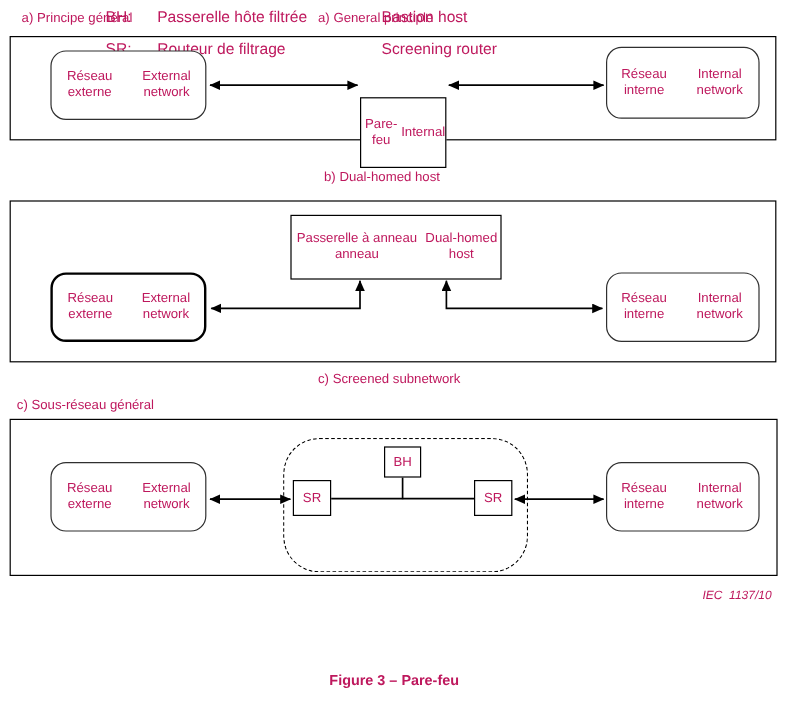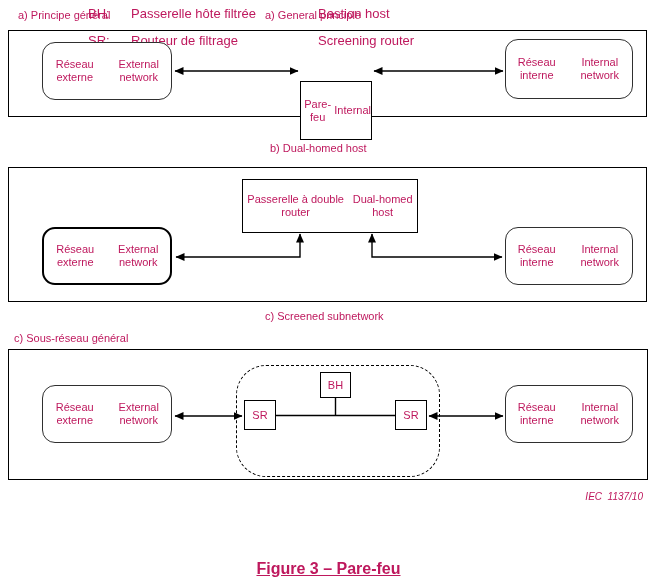--- a/index.html
+++ b/index.html
@@ -27,21 +27,21 @@
   }
   .subnet-text{position:absolute;font-size:11px;text-align:center;z-index:2;}
   .overlay{position:absolute;left:0;top:0;z-index:1;pointer-events:none;}
   .iec-ref{position:absolute;font-size:10px;font-style:italic;white-space:pre-wrap;}
   .legend{position:absolute;left:0;top:504;width:657px;font-size:13px;}
   .legend-row{position:relative;height:27px;}
   .legend-abbr{position:absolute;left:88px;top:6px;}
   .legend-fr{position:absolute;left:131px;top:6px;}
   .legend-en{position:absolute;left:318px;top:6px;}
   .caption{position:absolute;left:0;top:560px;width:657px;text-align:center;
-    font-size:16px;font-weight:bold;text-decoration:underline;}
+    font-size:12px;font-weight:bold;}
 </style>
 </head>
 <body>
 
 <div class="canvas">
 
   <svg class="overlay" width="657" height="586">
     <defs>
       <marker id="ah" markerUnits="userSpaceOnUse" markerWidth="10" markerHeight="9" refX="8.5" refY="4" orient="auto-start-reverse">
         <path d="M0,0 L9,4 L0,8 z" fill="#000"></path>
@@ -78,21 +78,21 @@
   <div class="node" style="left:505px;top:39px;width:128px;height:60px;">
     <div>Réseau interne</div>
     <div>Internal network</div>
   </div>
 
   <div class="sec-label" style="left:270px;top:142px;">b) Dual-homed host</div>
 
   <div class="outer-rect" style="left:8px;top:167px;width:637px;height:133px;"></div>
 
   <div class="node square" style="left:242px;top:179px;width:176px;height:54px;">
-    <div>Passerelle à double router</div>
+    <div>Passerelle à anneau anneau</div>
     <div>Dual-homed host</div>
   </div>
 
   <div class="node bold" style="left:42px;top:227px;width:130px;height:58px;">
     <div>Réseau  externe</div>
     <div>External network</div>
   </div>
 
   <div class="node" style="left:505px;top:227px;width:128px;height:58px;">
     <div>Réseau interne</div>

